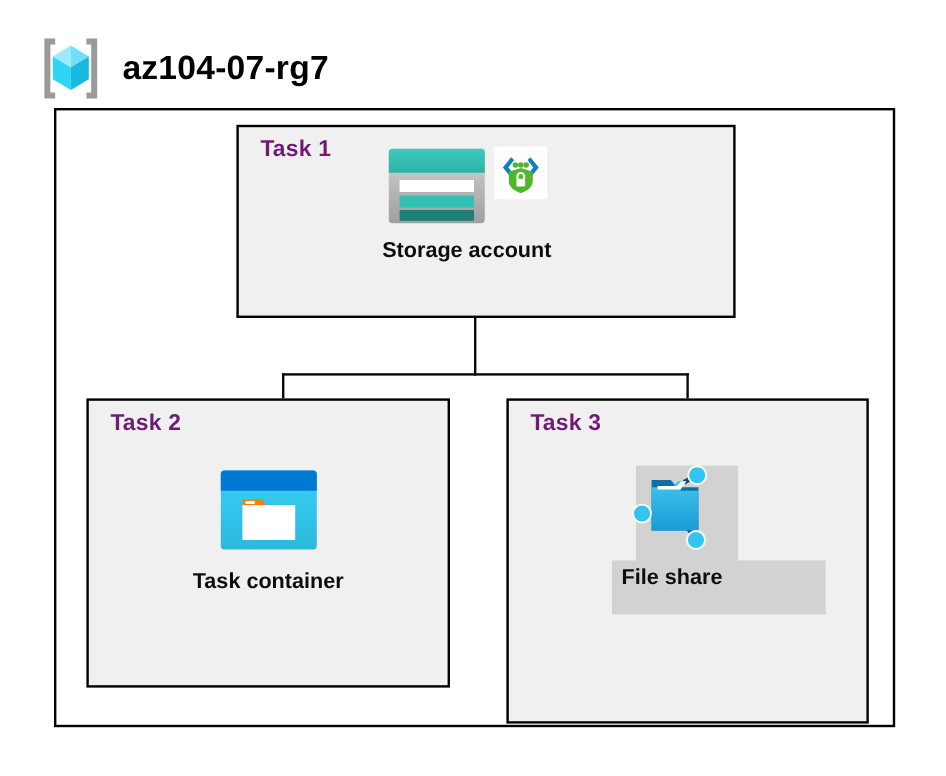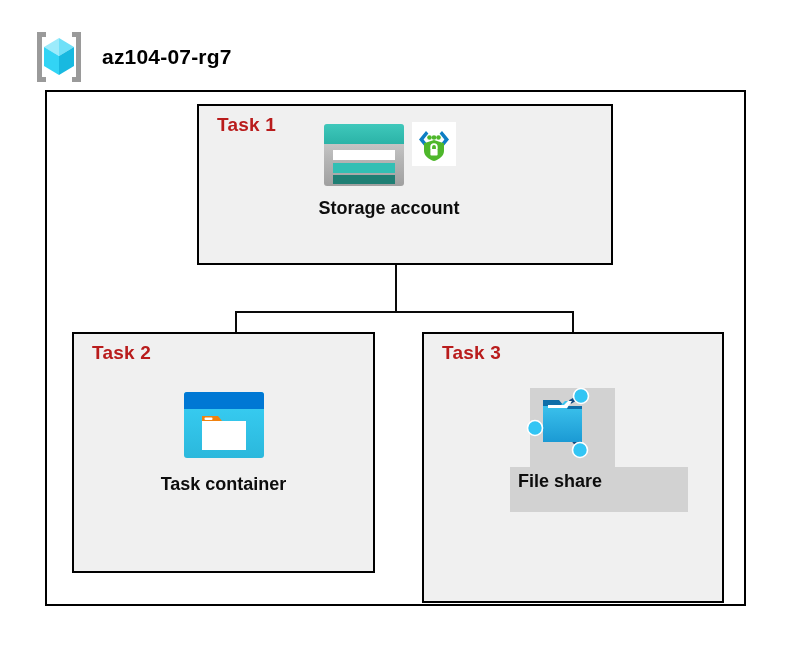--- a/index.html
+++ b/index.html
@@ -32,21 +32,21 @@
     display: flex;
     align-items: center;
     gap: 14px;
   }
   .rg-icon {
     width: 58px;
     height: 58px;
     display: block;
   }
   .rg-title {
-    font-size: 21px;
+    font-size: 28px;
     font-weight: bold;
     color: #000000;
     letter-spacing: 0.2px;
     white-space: nowrap;
   }
 
   
   .outer-box {
     position: absolute;
     left: 45px;
@@ -67,21 +67,21 @@
   #task1-box { left: 197px; top: 104px;  width: 416px; height: 161px; }
   #task2-box { left: 72px;  top: 332px;  width: 303px; height: 241px; }
   #task3-box { left: 422px; top: 332px;  width: 302px; height: 271px; }
 
   .task-label {
     position: absolute;
     left: 18px;
     top: 8px;
     font-size: 19px;
     font-weight: bold;
-    color: #b91c1c;
+    color: #701a75;
     letter-spacing: 0.2px;
   }
 
   
   .node {
     position: absolute;
     display: flex;
     flex-direction: column;
     align-items: center;
   }

